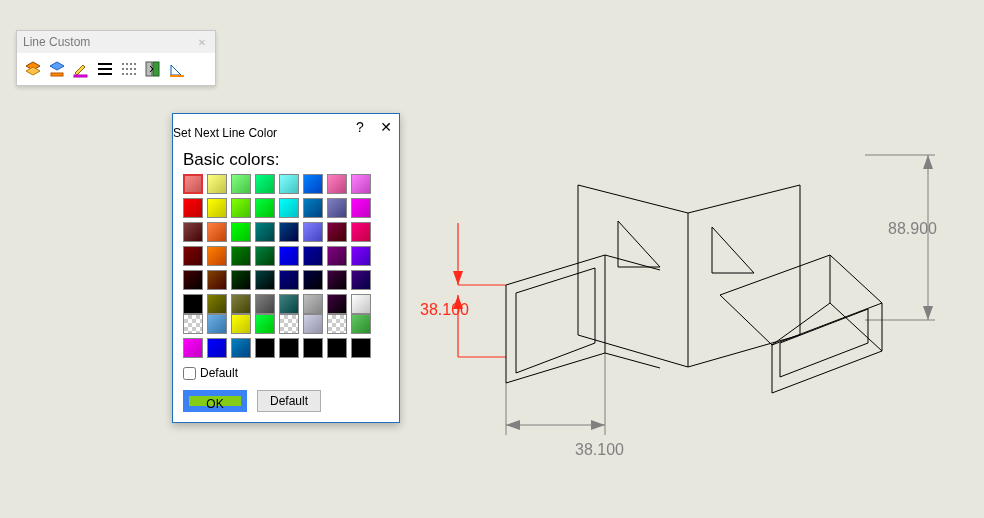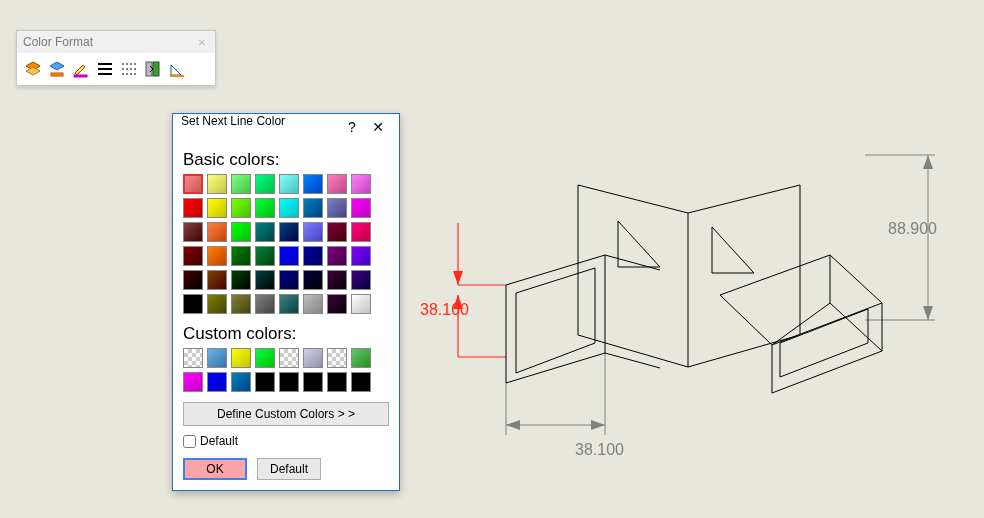--- a/index.html
+++ b/index.html
@@ -8,59 +8,59 @@
 
 .toolbar{position:absolute;left:16px;top:30px;width:200px;border:1px solid #c9c9c9;background:#fff;box-shadow:0 2px 4px rgba(0,0,0,.15)}
 .toolbar-title{display:flex;align-items:center;justify-content:space-between;height:22px;padding:0 6px;background:#f0f0f0;color:#7a7a7a}
 .toolbar-title .close{width:14px;height:14px;display:flex;align-items:center;justify-content:center;color:#bbb;font-size:10px}
 .toolbar-body{display:flex;gap:4px;padding:6px;background:#fff}
 .tb-btn{width:20px;height:20px;display:flex;align-items:center;justify-content:center;border:1px solid transparent}
 .tb-btn svg{display:block}
 
 
 .dialog{position:absolute;left:172px;top:113px;width:228px;border:1px solid #1e6fbf;background:#fff;box-shadow:0 3px 8px rgba(0,0,0,.25)}
-.dlg-titlebar{display:flex;align-items:flex-start;height:26px;padding:0 8px;background:#fff;color:#000;font-size:12px}
+.dlg-titlebar{display:flex;align-items:flex-end;height:26px;padding:0 0;background:#fff;color:#000;font-size:12px}
 .dlg-titlebar .t-title{flex:1}
 .dlg-titlebar .t-btn{width:26px;height:26px;display:flex;align-items:center;justify-content:center;font-size:14px}
 .dlg-body{padding:8px 10px 10px 10px}
 .section-label{font-size:17px;margin:2px 0 4px 0}
 .swatch-grid{display:grid;grid-template-columns:repeat(8,20px);gap:4px}
 .swatch{width:20px;height:20px;border:1px solid #888;cursor:pointer}
 .swatch.gradient{background-image:linear-gradient(135deg,var(--c1) 0%,var(--c2) 100%)}
 .swatch.checker{background-image:
   linear-gradient(45deg,#ccc 25%,transparent 25%),
   linear-gradient(-45deg,#ccc 25%,transparent 25%),
   linear-gradient(45deg,transparent 75%,#ccc 75%),
   linear-gradient(-45deg,transparent 75%,#ccc 75%);
   background-size:8px 8px;background-position:0 0,0 4px,4px -4px,-4px 0}
 .swatch.selected{outline:2px solid #d33;outline-offset:-2px}
 .define-btn{display:block;width:100%;margin-top:10px;padding:4px 0;text-align:center;border:1px solid #adadad;background:#e9e9e9;font-size:12px;cursor:pointer}
 .chk-row{display:flex;align-items:center;gap:4px;margin-top:8px}
 .chk-row input{margin:0}
 .dlg-buttons{display:flex;gap:10px;margin-top:10px}
 .dlg-buttons button{width:64px;height:22px;border:1px solid #adadad;background:#e9e9e9;font-size:12px;cursor:pointer}
-.dlg-buttons button.primary{border:2px solid #3b82f6;background:#fca5a5}
+.dlg-buttons button.primary{border:6px solid #3b82f6;background:#84cc16}
 
 
 .drawing{position:absolute;left:420px;top:135px;width:555px;height:370px}
 .dim-text{font-family:"Segoe UI",Arial,sans-serif;font-size:16px}
 .dim-red{fill:#ff2a1a}
 .dim-grey{fill:#808080}
 .draw-line{stroke:#000;stroke-width:1;fill:none}
 .dim-line-red{stroke:#ff2a1a;stroke-width:1.2;fill:none}
 .dim-line-grey{stroke:#808080;stroke-width:1;fill:none}
 .arrow-red{fill:#ff2a1a}
 .arrow-grey{fill:#808080}
 </style>
 </head>
 <body>
 
 <div class="toolbar">
   <div class="toolbar-title">
-    <span>Color Format</span>
+    <span>Line Custom</span>
     <span class="close">✕</span>
   </div>
   <div class="toolbar-body">
     <div class="tb-btn">
       <svg width="18" height="18">
         <polygon points="9,2 16,6 9,10 2,6" fill="#ff8a00" stroke="#8a4a00"></polygon>
         <polygon points="9,7 16,11 9,15 2,11" fill="#ffc34d" stroke="#bb7700"></polygon>
       </svg>
     </div>
     <div class="tb-btn">
@@ -157,41 +157,39 @@
         <div class="swatch gradient" style="--c1: #000000; --c2: #000000;"></div>
         <div class="swatch gradient" style="--c1: #808000; --c2: #444400;"></div>
         <div class="swatch gradient" style="--c1: #808040; --c2: #444404;"></div>
         <div class="swatch gradient" style="--c1: #808080; --c2: #444444;"></div>
         <div class="swatch gradient" style="--c1: #408080; --c2: #044444;"></div>
         <div class="swatch gradient" style="--c1: #c0c0c0; --c2: #848484;"></div>
         <div class="swatch gradient" style="--c1: #400040; --c2: #040004;"></div>
         <div class="swatch gradient" style="--c1: #ffffff; --c2: #c3c3c3;"></div>
       </div>
 
-    <div class="section-label" style="margin-top:10px">Custom colors:</div>
     <div class="swatch-grid" id="custom-grid">
         <div class="swatch checker"></div>
         <div class="swatch gradient" style="--c1: #6fb1e6; --c2: #3375aa;"></div>
         <div class="swatch gradient" style="--c1: #ffff00; --c2: #c3c300;"></div>
         <div class="swatch gradient" style="--c1: #00ff40; --c2: #00c304;"></div>
         <div class="swatch checker"></div>
         <div class="swatch gradient" style="--c1: #cfcfe6; --c2: #9393aa;"></div>
         <div class="swatch checker"></div>
         <div class="swatch gradient" style="--c1: #64c864; --c2: #288c28;"></div>
         <div class="swatch gradient" style="--c1: #ff00ff; --c2: #c300c3;"></div>
         <div class="swatch gradient" style="--c1: #0000ff; --c2: #0000c3;"></div>
         <div class="swatch gradient" style="--c1: #0080c0; --c2: #004484;"></div>
         <div class="swatch gradient" style="--c1: #000000; --c2: #000000;"></div>
         <div class="swatch gradient" style="--c1: #000000; --c2: #000000;"></div>
         <div class="swatch gradient" style="--c1: #000000; --c2: #000000;"></div>
         <div class="swatch gradient" style="--c1: #000000; --c2: #000000;"></div>
         <div class="swatch gradient" style="--c1: #000000; --c2: #000000;"></div>
       </div>
 
-    <button class="define-btn">Define Custom Colors &gt; &gt;</button>
 
     <label class="chk-row">
       <input type="checkbox" style="">
       <span>Default</span>
     </label>
 
     <div class="dlg-buttons">
       <button class="primary">OK</button>
       <button>Default</button>
     </div>

